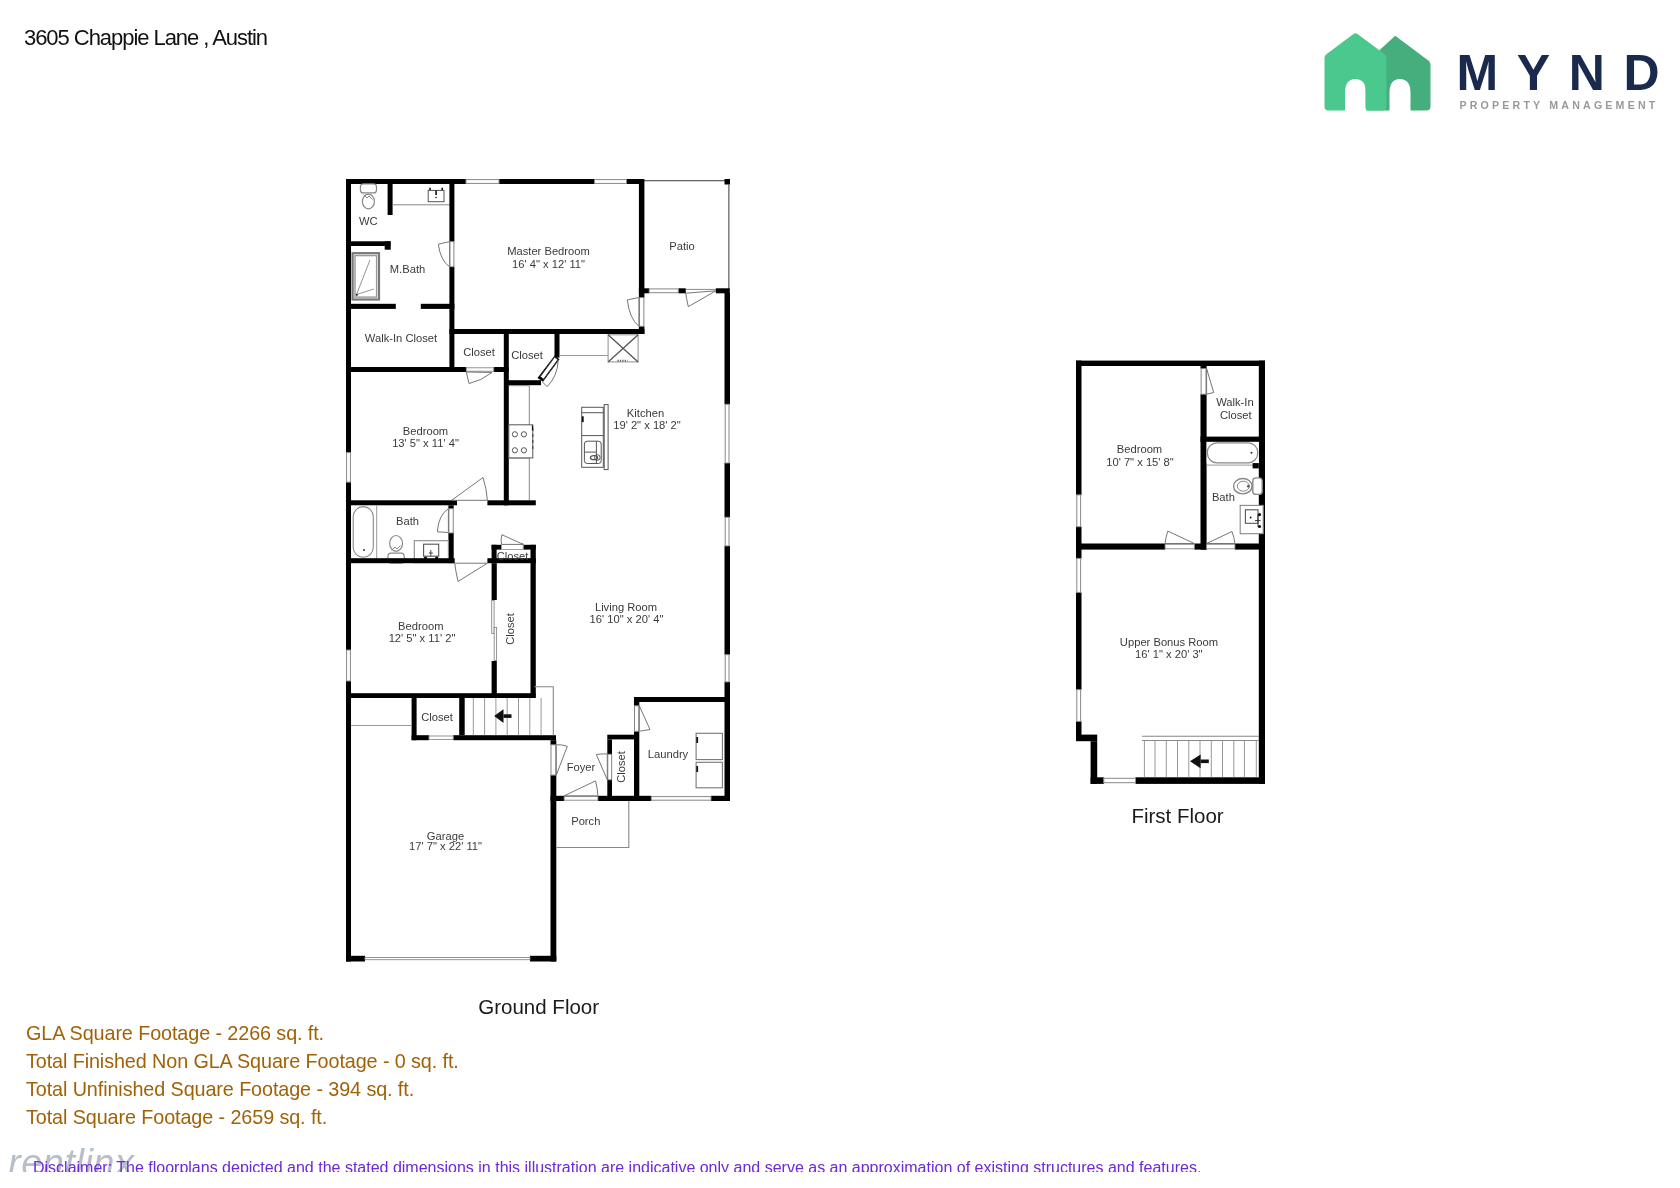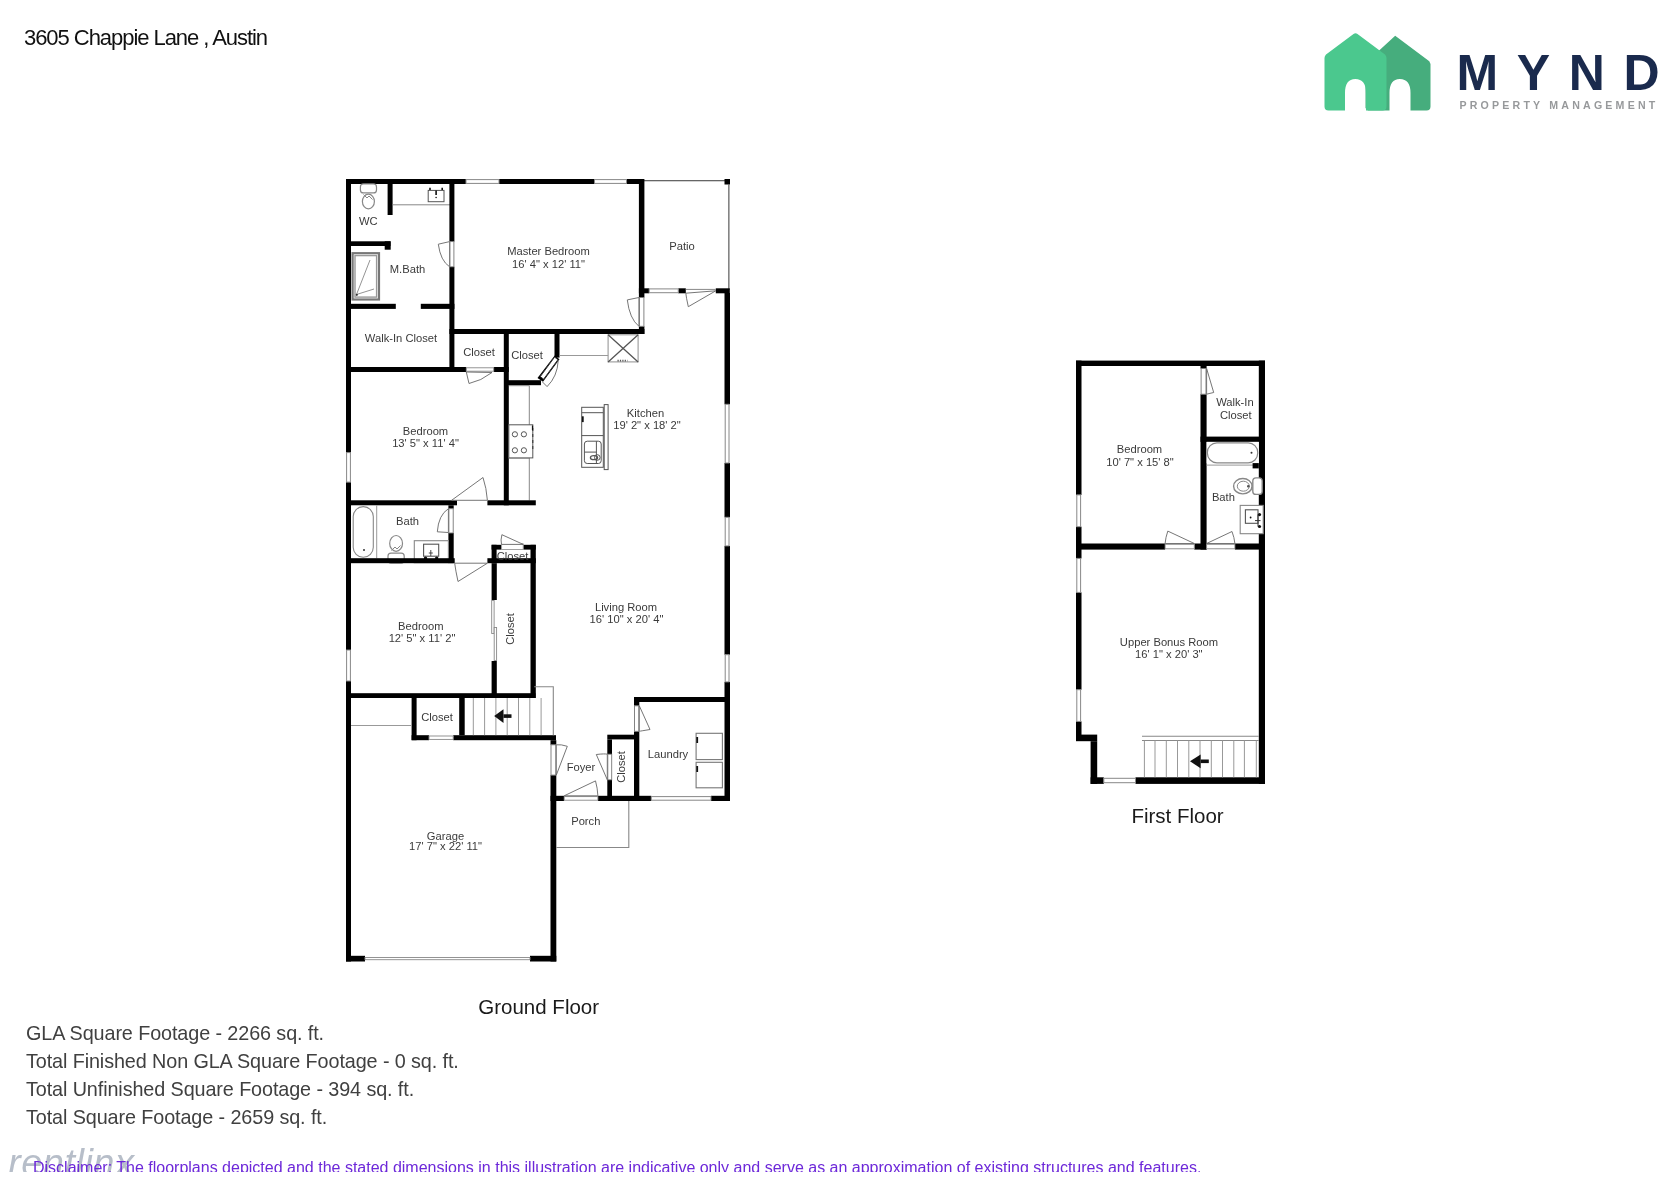--- a/index.html
+++ b/index.html
@@ -509,21 +509,21 @@
 <g fill="#1a1a1a" font-size="20.5" text-anchor="middle">
 
   <text x="538.7" y="1013.8">Ground Floor</text>
 
   <text x="1177.5" y="822.5">First Floor</text>
 </g>
 
 </g>
 </svg>
 
-<div class="abs" style="left:26px;top:1018.5px;font-size:19.8px;letter-spacing:-0.1px;line-height:28.3px;color:#404040;">
+<div class="abs" style="left:26px;top:1018.5px;font-size:19.8px;letter-spacing:-0.1px;line-height:28.3px;color:#a16207;">
   GLA Square Footage - 2266 sq. ft.<br>
   Total Finished Non GLA Square Footage - 0 sq. ft.<br>
   Total Unfinished Square Footage - 394 sq. ft.<br>
   Total Square Footage - 2659 sq. ft.
 </div>
 
 <div class="abs" style="left:8px;top:1142px;font-size:38px;color:rgba(152,162,178,0.7);font-style:italic;letter-spacing:0.5px;text-decoration:underline;">rentlinx</div>
 
 <div class="abs" style="left:33px;top:1159px;font-size:16px;color:#6d28d9;">Disclaimer: The floorplans depicted and the stated dimensions in this illustration are indicative only and serve as an approximation of existing structures and features.</div>
 

